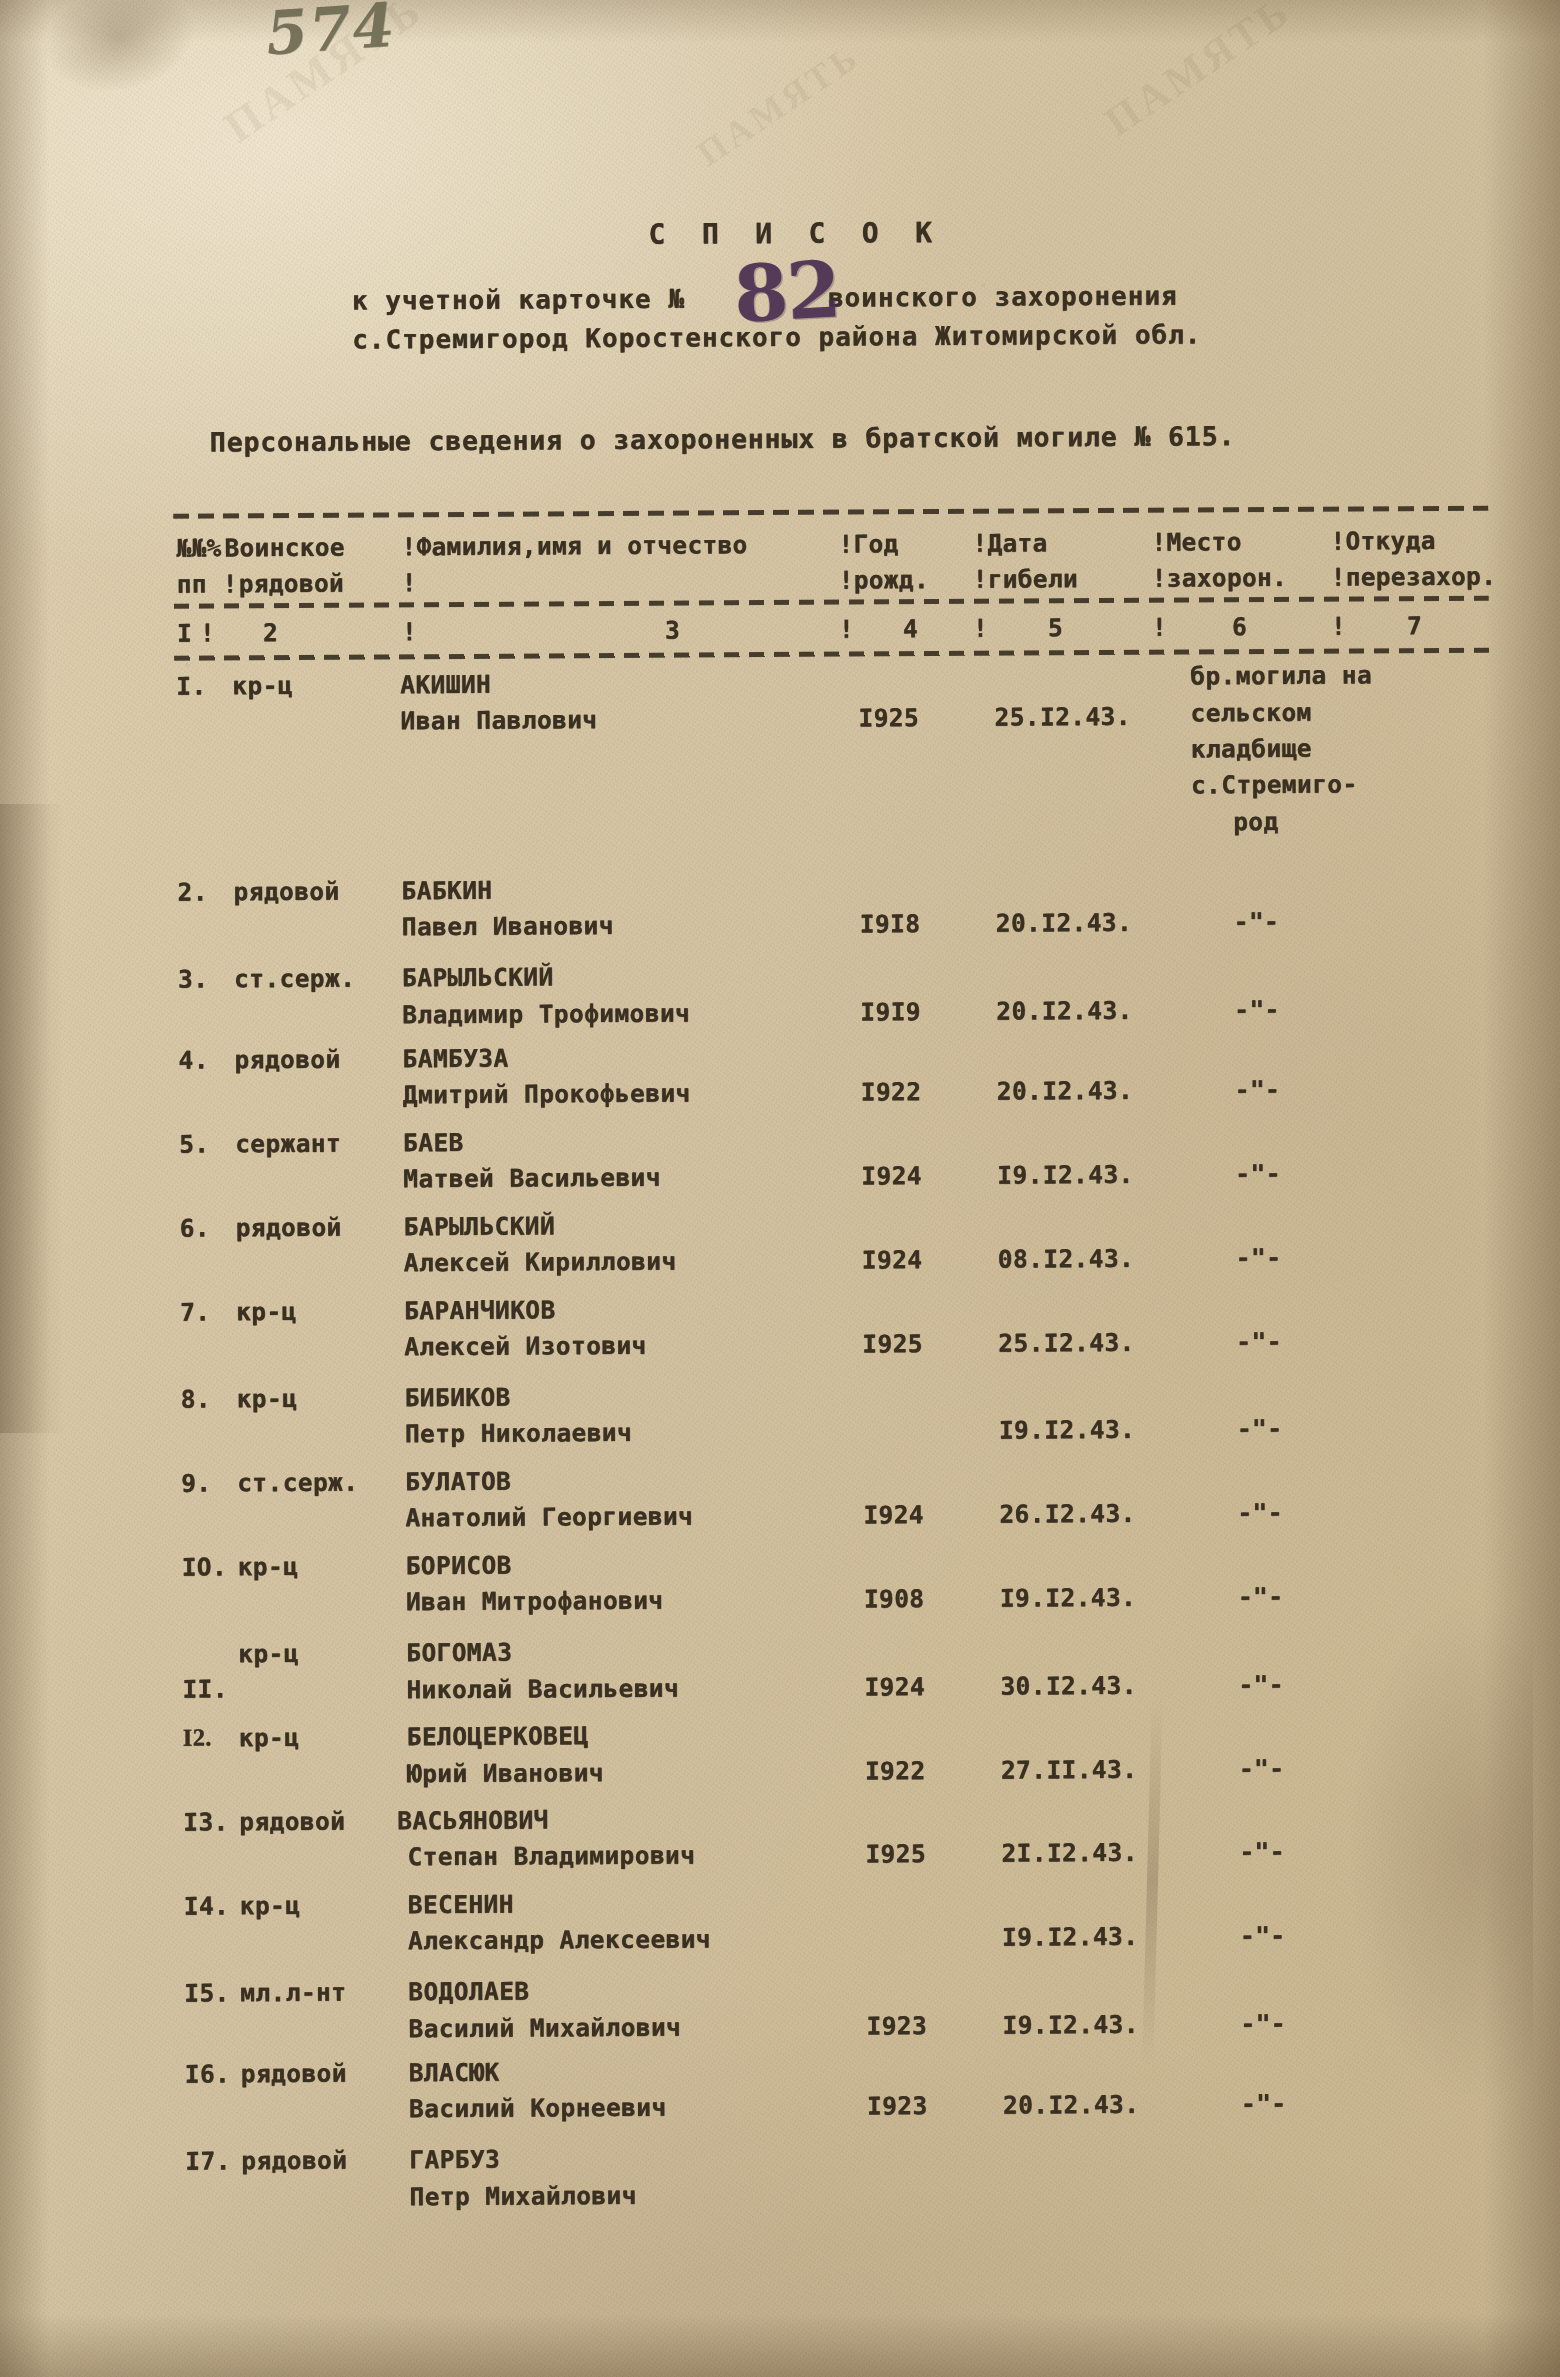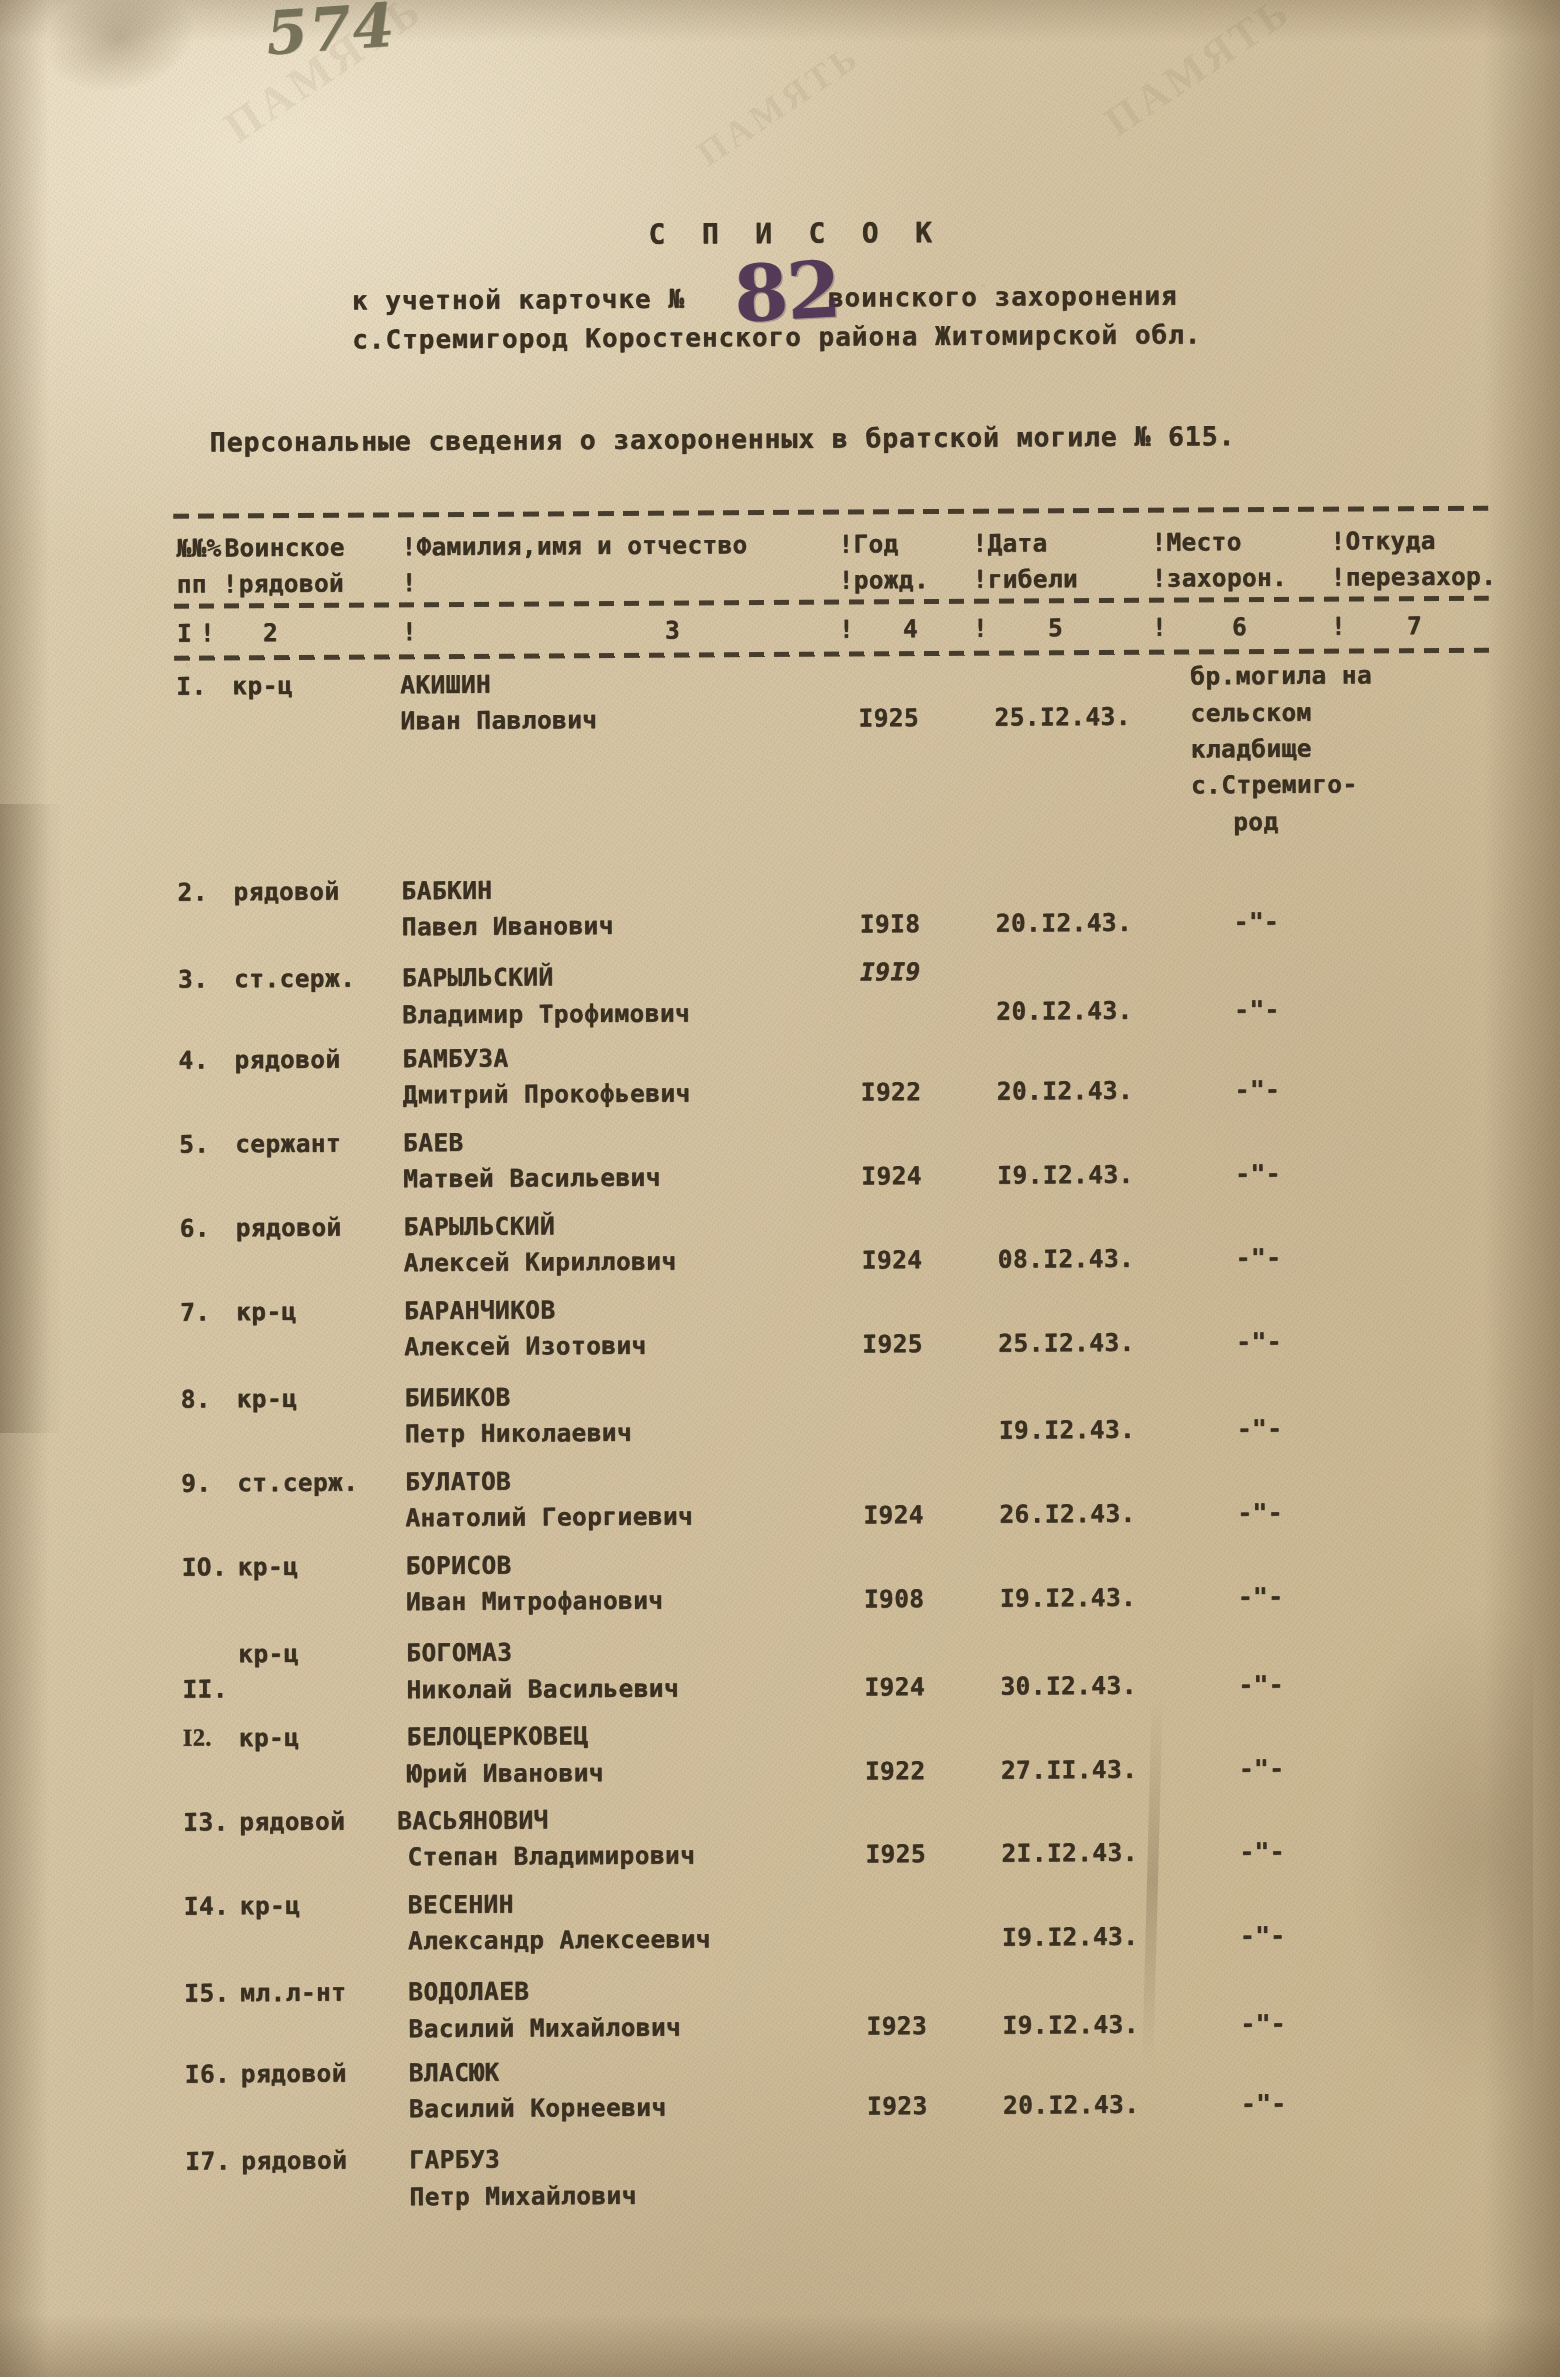--- a/index.html
+++ b/index.html
@@ -188,21 +188,21 @@
         <div class="tw cell" style="left: 231px; top: 874px;">рядовой</div>
         <div class="tw cell" style="left: 399px; top: 874px;">БАБКИН</div>
         <div class="tw cell" style="left: 399px; top: 910px;">Павел Иванович</div>
         <div class="tw cell" style="left: 857px; top: 910px;">I9I8</div>
         <div class="tw cell" style="left: 993px; top: 910px;">20.I2.43.</div>
         <div class="tw cell" style="left: 1231px; top: 910px;">-"-</div>
         <div class="tw cell" style="left: 175px; top: 961px;">3.</div>
         <div class="tw cell" style="left: 231px; top: 961px;">ст.серж.</div>
         <div class="tw cell" style="left: 399px; top: 961px;">БАРЫЛЬСКИЙ</div>
         <div class="tw cell" style="left: 399px; top: 998px;">Владимир Трофимович</div>
-        <div class="tw cell" style="left: 857px; top: 958px; font-style: italic;">I9I9</div>
+        <div class="tw cell" style="left: 857px; top: 998px;">I9I9</div>
         <div class="tw cell" style="left: 993px; top: 998px;">20.I2.43.</div>
         <div class="tw cell" style="left: 1231px; top: 998px;">-"-</div>
         <div class="tw cell" style="left: 175px; top: 1042px;">4.</div>
         <div class="tw cell" style="left: 231px; top: 1042px;">рядовой</div>
         <div class="tw cell" style="left: 399px; top: 1042px;">БАМБУЗА</div>
         <div class="tw cell" style="left: 399px; top: 1078px;">Дмитрий Прокофьевич</div>
         <div class="tw cell" style="left: 857px; top: 1078px;">I922</div>
         <div class="tw cell" style="left: 993px; top: 1078px;">20.I2.43.</div>
         <div class="tw cell" style="left: 1231px; top: 1078px;">-"-</div>
         <div class="tw cell" style="left: 175px; top: 1126px;">5.</div>

